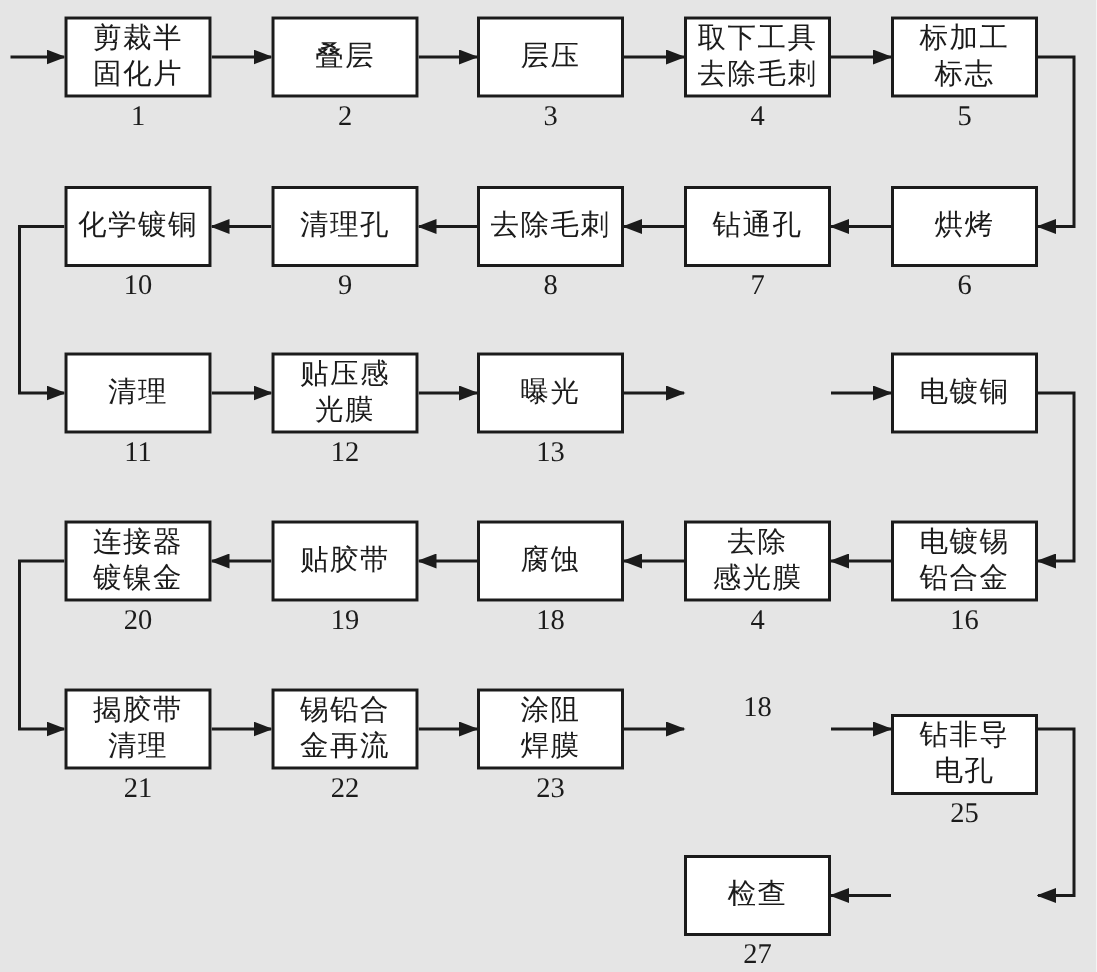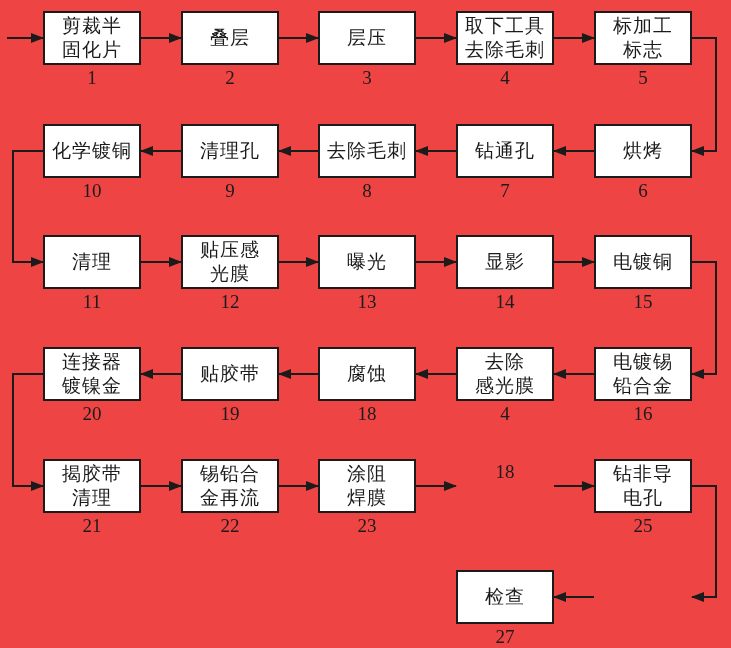--- a/index.html
+++ b/index.html
@@ -1,19 +1,19 @@
 <!DOCTYPE html>
 <html><head>
 <meta charset="utf-8">
 <style>
   html,body{margin:0;padding:0;background:#fff;}
   .stage{
     position:relative;
     width:731px;height:648px;
-    background:#ef4444;
+    background:#e5e5e5;
     font-family:"Liberation Serif","DejaVu Serif",serif;
     color:#1b1b1b;
     overflow:hidden;
   }
   svg.wires{position:absolute;left:0;top:0;z-index:1;}
   .node{position:absolute;width:98px;z-index:2;text-align:center;}
   .box{
     box-sizing:border-box;
     width:98px;height:54px;
     border:2px solid #1b1b1b;
@@ -134,27 +134,22 @@
     </div>
   <div class="node" style="left:181px;top:235px">
       <div class="box">贴压感
 光膜</div>
       <div class="num">12</div>
     </div>
   <div class="node" style="left:318px;top:235px">
       <div class="box">曝光</div>
       <div class="num">13</div>
     </div>
-  <div class="node" style="left:456px;top:235px">
-      <div class="box">显影</div>
-      <div class="num">14</div>
-    </div>
   <div class="node" style="left:594px;top:235px">
       <div class="box">电镀铜</div>
-      <div class="num">15</div>
     </div>
 
   <div class="node" style="left:594px;top:347px">
       <div class="box">电镀锡
 铅合金</div>
       <div class="num">16</div>
     </div>
   <div class="node" style="left:456px;top:347px">
       <div class="box">去除
 感光膜</div>
@@ -185,21 +180,21 @@
       <div class="num">22</div>
     </div>
   <div class="node" style="left:318px;top:459px">
       <div class="box">涂阻
 焊膜</div>
       <div class="num">23</div>
     </div>
   <div class="node" style="left:456px;top:459px">
       <div class="num">18</div>
     </div>
-  <div class="node" style="left:594px;top:459px">
+  <div class="node" style="left:594px;top:476px">
       <div class="box">钻非导
 电孔</div>
       <div class="num">25</div>
     </div>
 
   <div class="node" style="left:456px;top:570px">
       <div class="box">检查</div>
       <div class="num">27</div>
     </div>
 

